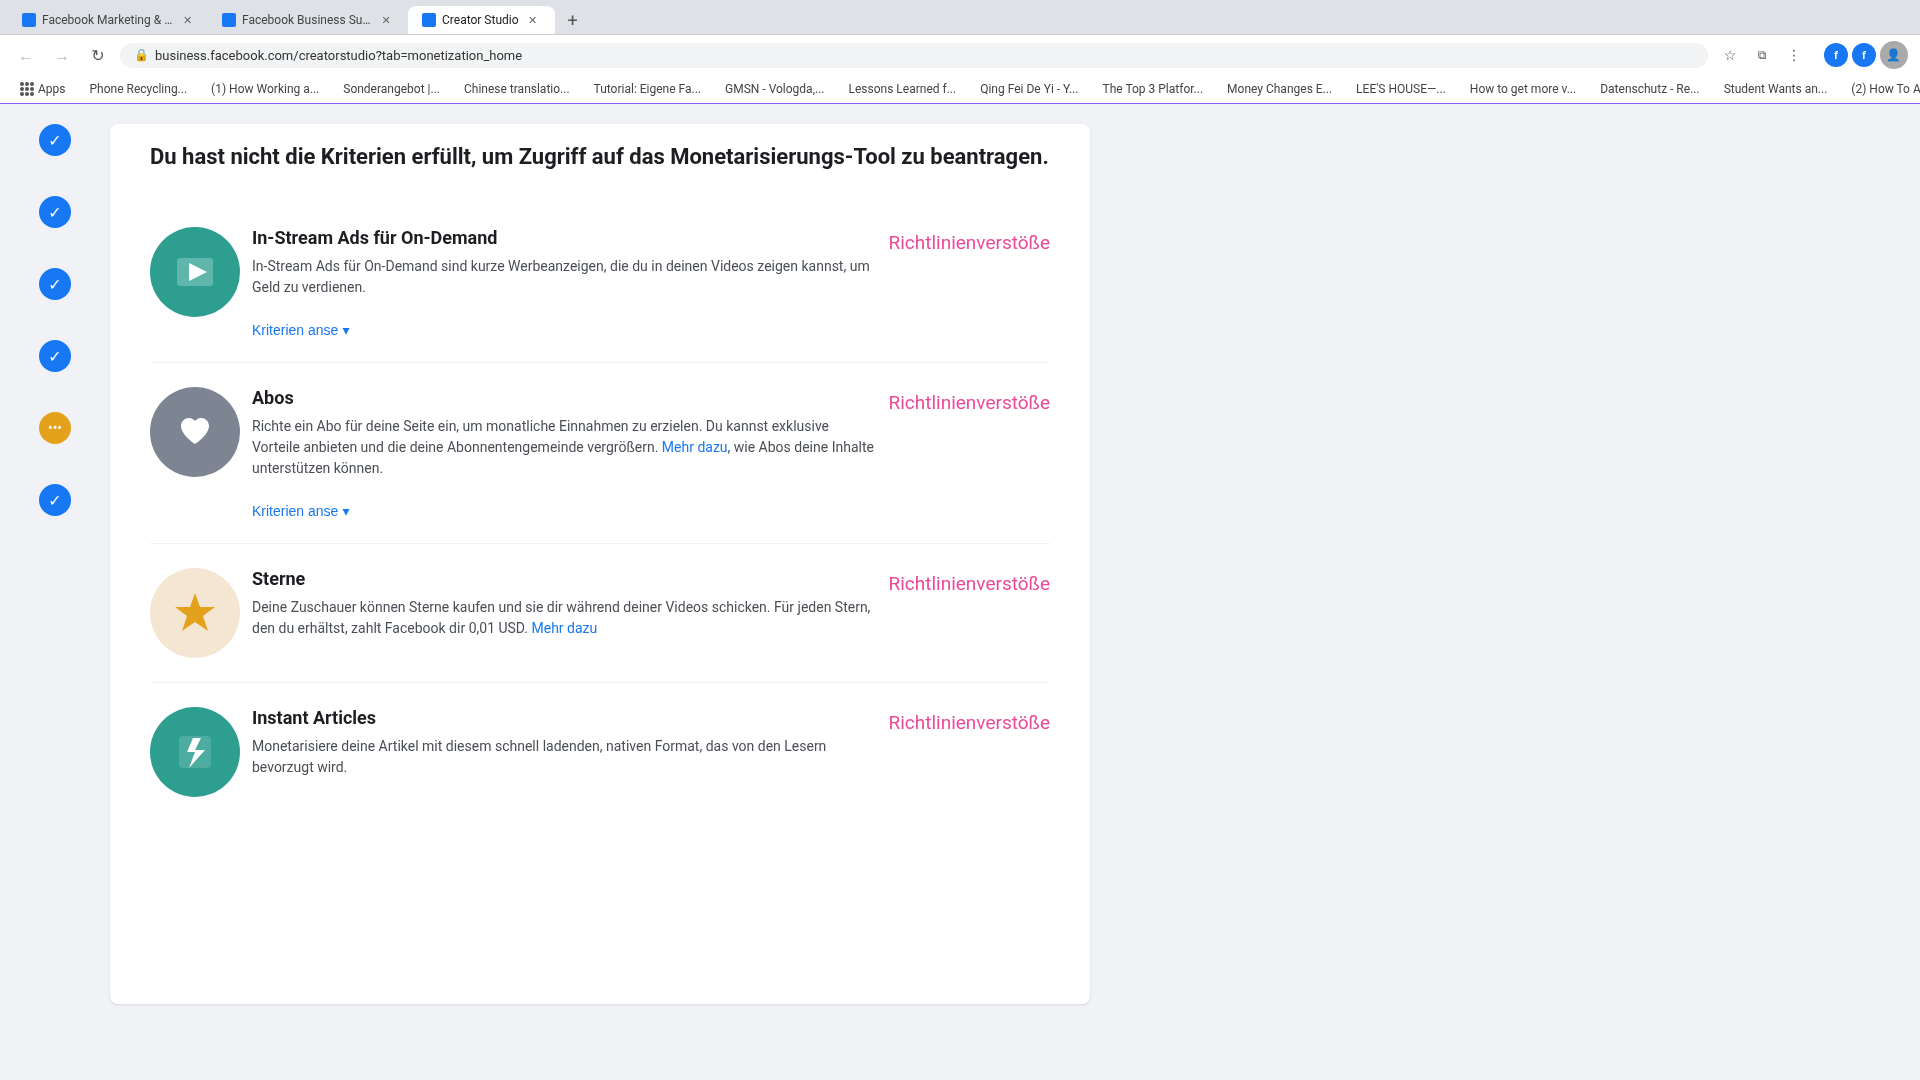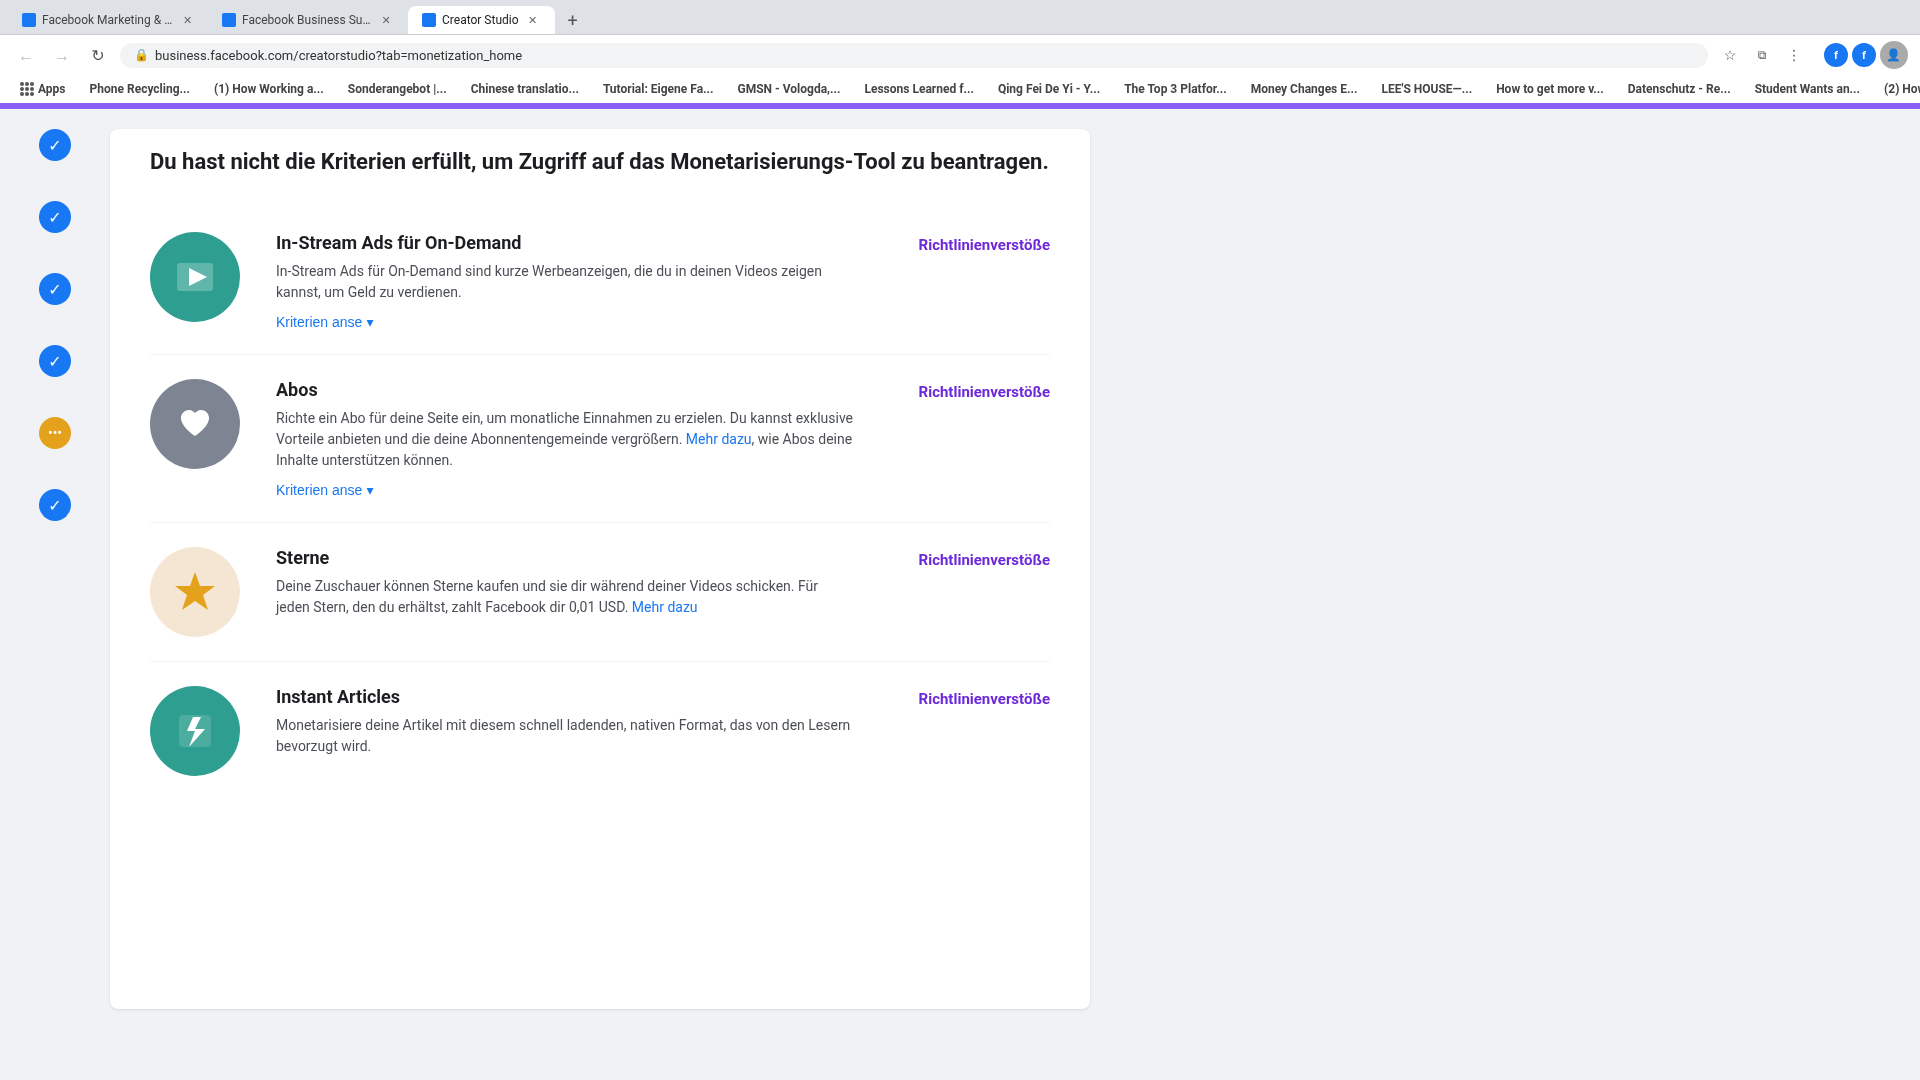--- a/index.html
+++ b/index.html
@@ -21,56 +21,56 @@
     .nav-btn { width: 28px; height: 28px; display: flex; align-items: center; justify-content: center; border-radius: 50%; color: #555; cursor: pointer; font-size: 16px; }
     .nav-btn.disabled { color: #bbb; cursor: default; }
     .url-bar { flex: 1; background: #f1f3f4; border-radius: 20px; padding: 5px 14px; font-size: 13px; color: #333; display: flex; align-items: center; gap: 6px; }
     .url-lock { color: #555; font-size: 12px; }
     .url-text { color: #333; font-size: 13px; }
     .toolbar-actions { display: flex; align-items: center; gap: 4px; }
     .toolbar-icon-btn { width: 28px; height: 28px; display: flex; align-items: center; justify-content: center; border-radius: 50%; color: #555; cursor: pointer; font-size: 14px; }
     .fb-icon-group { display: flex; align-items: center; gap: 4px; margin-left: 8px; }
     .fb-icon { width: 24px; height: 24px; background: #1877f2; border-radius: 50%; display: flex; align-items: center; justify-content: center; color: white; font-size: 11px; font-weight: bold; }
 
-    .bookmarks-bar { background: #fff; padding: 4px 12px; display: flex; align-items: center; gap: 8px; border-bottom: 6px solid #8b5cf6; overflow: hidden; font-weight: bold; }
+    .bookmarks-bar { background: #fff; padding: 4px 12px; display: flex; align-items: center; gap: 8px; border-bottom: 1px solid #8b5cf6; overflow: hidden; }
     .bookmark-item { display: flex; align-items: center; gap: 4px; padding: 3px 8px; border-radius: 4px; font-size: 12px; color: #444; cursor: pointer; white-space: nowrap; }
     .bm-apps-icon { width: 14px; height: 14px; display: grid; grid-template-columns: repeat(3, 4px); gap: 1px; }
     .bm-apps-dot { width: 4px; height: 4px; background: #555; border-radius: 50%; }
 
     
     .page-wrapper { display: flex; background: #f0f2f5; min-height: 920px; }
 
     
     .sidebar { width: 110px; background: #f0f2f5; display: flex; flex-direction: column; align-items: center; padding: 20px 0; gap: 40px; }
     .sidebar-check { width: 32px; height: 32px; background: #1877f2; border-radius: 50%; display: flex; align-items: center; justify-content: center; color: white; font-size: 16px; }
     .sidebar-pending { width: 32px; height: 32px; background: #e4a11b; border-radius: 50%; display: flex; align-items: center; justify-content: center; color: white; font-size: 14px; }
 
     
     .main-content { flex: 1; background: #fff; border-radius: 8px; margin: 20px 40px 20px 0; padding: 18px 40px; box-shadow: 0 1px 3px rgba(0,0,0,0.1); max-width: 980px; }
 
     .page-header-text { font-size: 22px; font-weight: 700; color: #1c1e21; line-height: 1.4; margin-bottom: 30px; }
 
     
-    .monetization-item { display: flex; align-items: flex-start; gap: 36px; padding: 24px 0; border-bottom: 1px solid #f0f2f5; }
+    .monetization-item { display: flex; align-items: flex-start; gap: 12px; padding: 24px 0; border-bottom: 1px solid #f0f2f5; }
     .monetization-item:last-child { border-bottom: none; }
 
     .item-icon-wrapper { width: 90px; height: 90px; border-radius: 50%; display: flex; align-items: center; justify-content: center; flex-shrink: 0; }
     .item-icon-wrapper.teal { background: #2d9e8f; }
     .item-icon-wrapper.gray { background: #7c8591; }
     .item-icon-wrapper.peach { background: #f5e6d3; }
     .item-icon-wrapper.green { background: #2d9e8f; }
 
     .item-content { flex: 1; }
     .item-title { font-size: 18px; font-weight: 700; color: #1c1e21; margin-bottom: 8px; }
     .item-desc { font-size: 14px; color: #4b4f56; line-height: 1.5; margin-bottom: 10px; }
     .item-link { color: #1877f2; text-decoration: none; font-size: 14px; }
-    .kriterien-btn { display: inline-flex; align-items: center; gap: 4px; color: #1877f2; font-size: 14px; cursor: pointer; margin-top: 1px; border: none; background: none; padding: 0; }
+    .kriterien-btn { display: inline-flex; align-items: center; gap: 4px; color: #1877f2; font-size: 14px; cursor: pointer; margin-top: 14px; border: none; background: none; padding: 0; }
 
     .item-status { min-width: 160px; display: flex; align-items: flex-start; justify-content: flex-end; padding-top: 4px; }
-    .richtlinien-badge { color: #6d28d9; font-size: 15px; font-weight: 700; white-space: nowrap; }
+    .richtlinien-badge { color: #ec4899; font-size: 19px; font-weight: 400; white-space: nowrap; }
 
     
     .right-panel { width: 80px; }
   </style>
 </head>
 <body>
 
 <div class="browser-chrome">
 
   <div class="browser-top">

